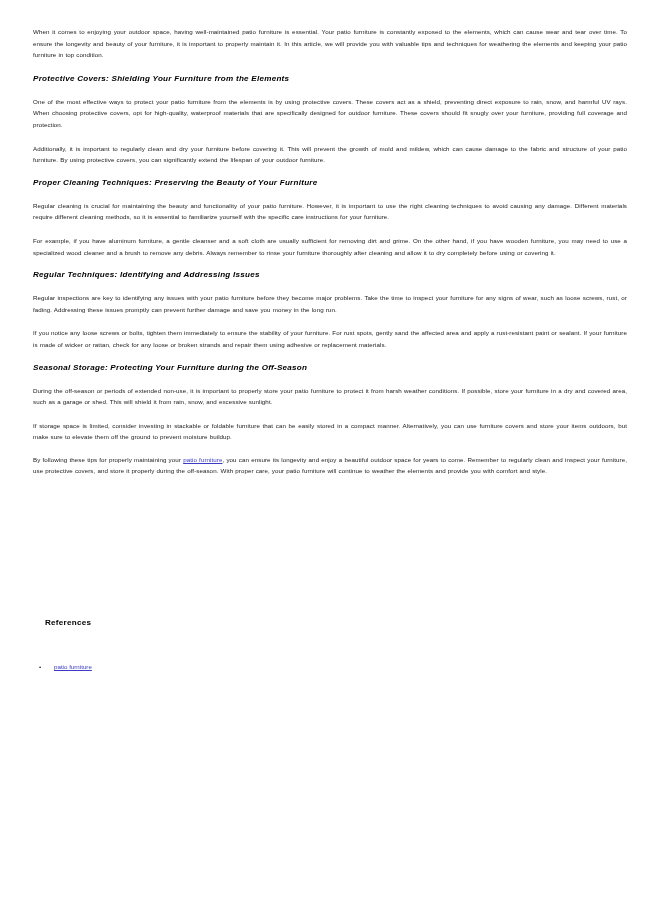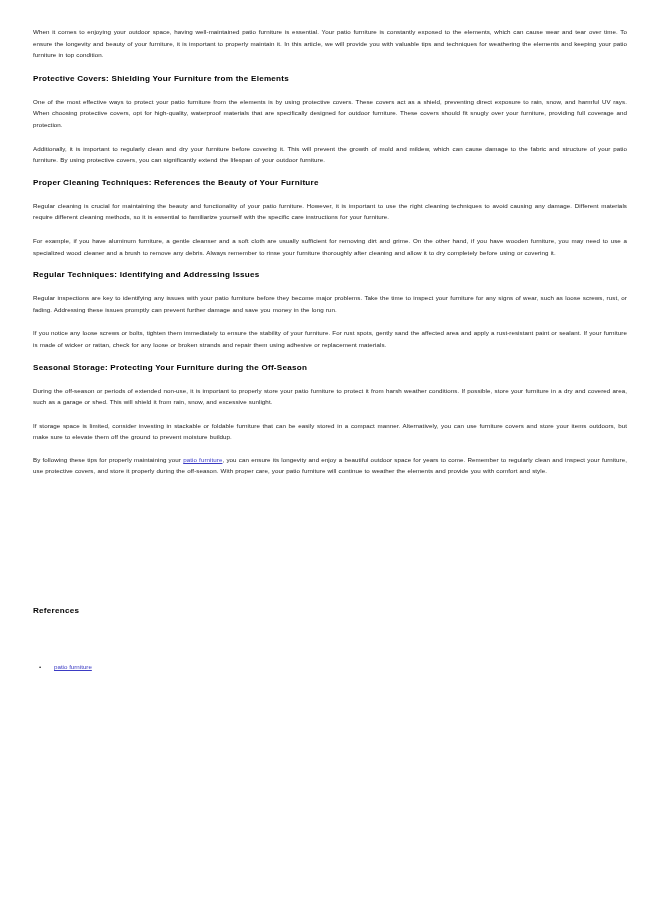--- a/index.html
+++ b/index.html
@@ -40,23 +40,24 @@
   h2.section-heading {
     margin: 0 0 11px 0;
     font-size: 8.1px;
     line-height: 12px;
     font-weight: bold;
     letter-spacing: 0.25px;
     color: #000000;
   }
   .gap-before-heading {
     margin-top: 6px;
+    font-style: italic;
   }
   h2.references-heading {
-    margin: 0;
+    margin: 12px;
     font-size: 8.1px;
     line-height: 12px;
     font-weight: bold;
     letter-spacing: 0.25px;
     color: #000000;
   }
   a.inline-link {
     color: #3b3bc4;
     text-decoration: underline;
   }
@@ -98,21 +99,21 @@
 
 <div class="page">
   <div class="article">
 
     <p class="body-text">When it comes to enjoying your outdoor space, having well-maintained patio furniture is essential. Your patio furniture is constantly exposed to the elements, which can cause wear and tear over time. To ensure the longevity and beauty of your furniture, it is important to properly maintain it. In this article, we will provide you with valuable tips and techniques for weathering the elements and keeping your patio furniture in top condition.</p>
 
     <h2 class="section-heading gap-before-heading">Protective Covers: Shielding Your Furniture from the Elements</h2>
     <p class="body-text">One of the most effective ways to protect your patio furniture from the elements is by using protective covers. These covers act as a shield, preventing direct exposure to rain, snow, and harmful UV rays. When choosing protective covers, opt for high-quality, waterproof materials that are specifically designed for outdoor furniture. These covers should fit snugly over your furniture, providing full coverage and protection.</p>
     <p class="body-text tight">Additionally, it is important to regularly clean and dry your furniture before covering it. This will prevent the growth of mold and mildew, which can cause damage to the fabric and structure of your patio furniture. By using protective covers, you can significantly extend the lifespan of your outdoor furniture.</p>
 
-    <h2 class="section-heading gap-before-heading">Proper Cleaning Techniques: References the Beauty of Your Furniture</h2>
+    <h2 class="section-heading gap-before-heading">Proper Cleaning Techniques: Preserving the Beauty of Your Furniture</h2>
     <p class="body-text">Regular cleaning is crucial for maintaining the beauty and functionality of your patio furniture. However, it is important to use the right cleaning techniques to avoid causing any damage. Different materials require different cleaning methods, so it is essential to familiarize yourself with the specific care instructions for your furniture.</p>
     <p class="body-text tight">For example, if you have aluminum furniture, a gentle cleanser and a soft cloth are usually sufficient for removing dirt and grime. On the other hand, if you have wooden furniture, you may need to use a specialized wood cleaner and a brush to remove any debris. Always remember to rinse your furniture thoroughly after cleaning and allow it to dry completely before using or covering it.</p>
 
     <h2 class="section-heading gap-before-heading">Regular Techniques: Identifying and Addressing Issues</h2>
     <p class="body-text">Regular inspections are key to identifying any issues with your patio furniture before they become major problems. Take the time to inspect your furniture for any signs of wear, such as loose screws, rust, or fading. Addressing these issues promptly can prevent further damage and save you money in the long run.</p>
     <p class="body-text tight">If you notice any loose screws or bolts, tighten them immediately to ensure the stability of your furniture. For rust spots, gently sand the affected area and apply a rust-resistant paint or sealant. If your furniture is made of wicker or rattan, check for any loose or broken strands and repair them using adhesive or replacement materials.</p>
 
     <h2 class="section-heading gap-before-heading">Seasonal Storage: Protecting Your Furniture during the Off-Season</h2>
     <p class="body-text">During the off-season or periods of extended non-use, it is important to properly store your patio furniture to protect it from harsh weather conditions. If possible, store your furniture in a dry and covered area, such as a garage or shed. This will shield it from rain, snow, and excessive sunlight.</p>
     <p class="body-text tight">If storage space is limited, consider investing in stackable or foldable furniture that can be easily stored in a compact manner. Alternatively, you can use furniture covers and store your items outdoors, but make sure to elevate them off the ground to prevent moisture buildup.</p>

